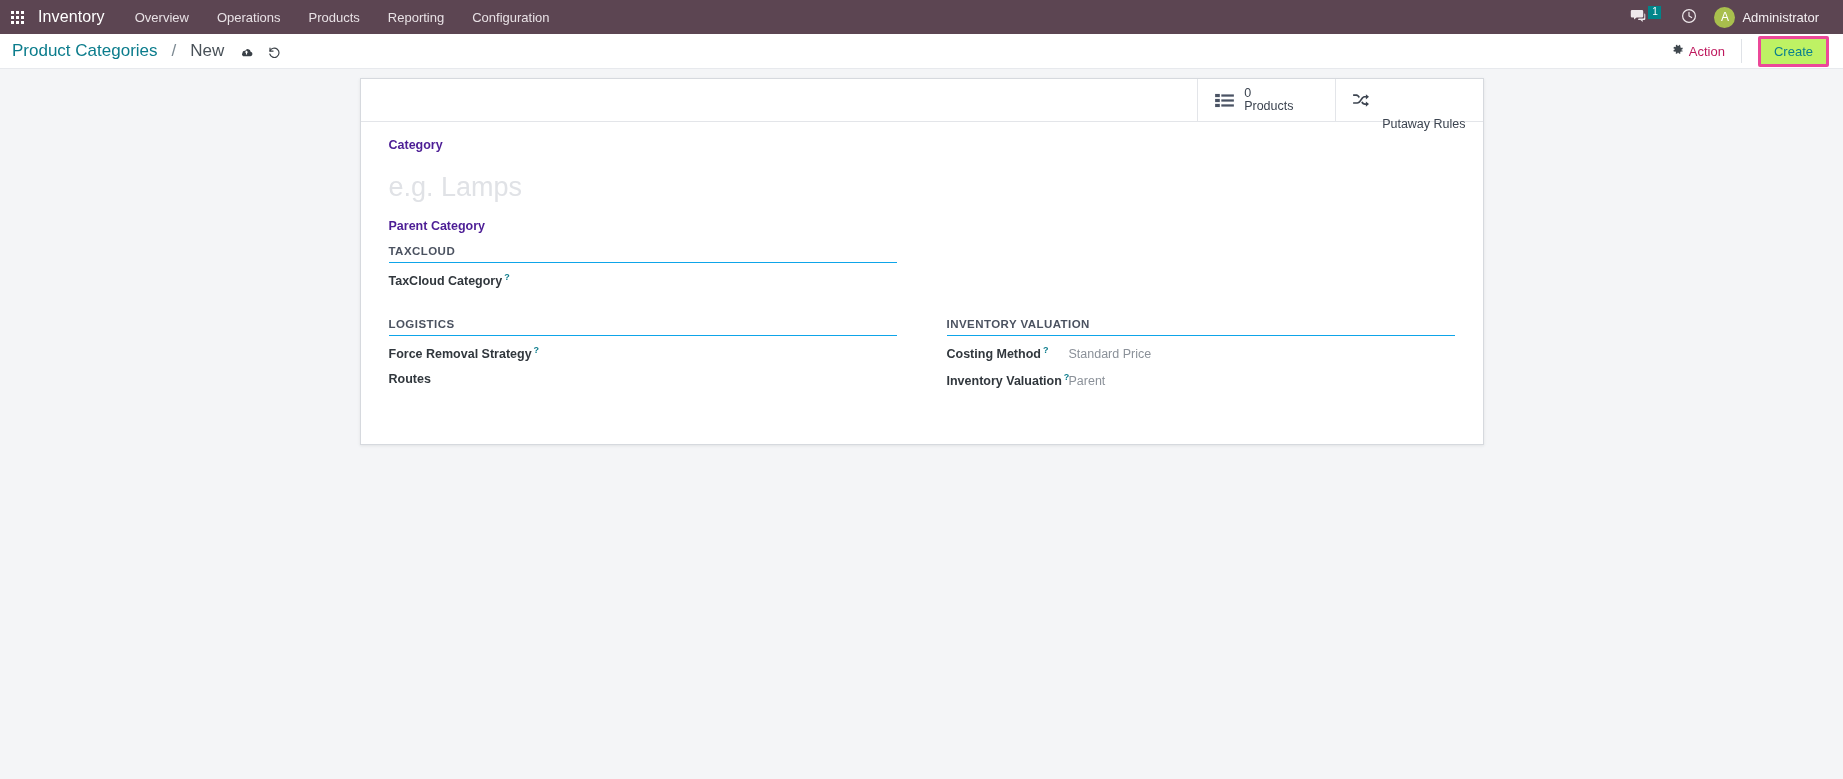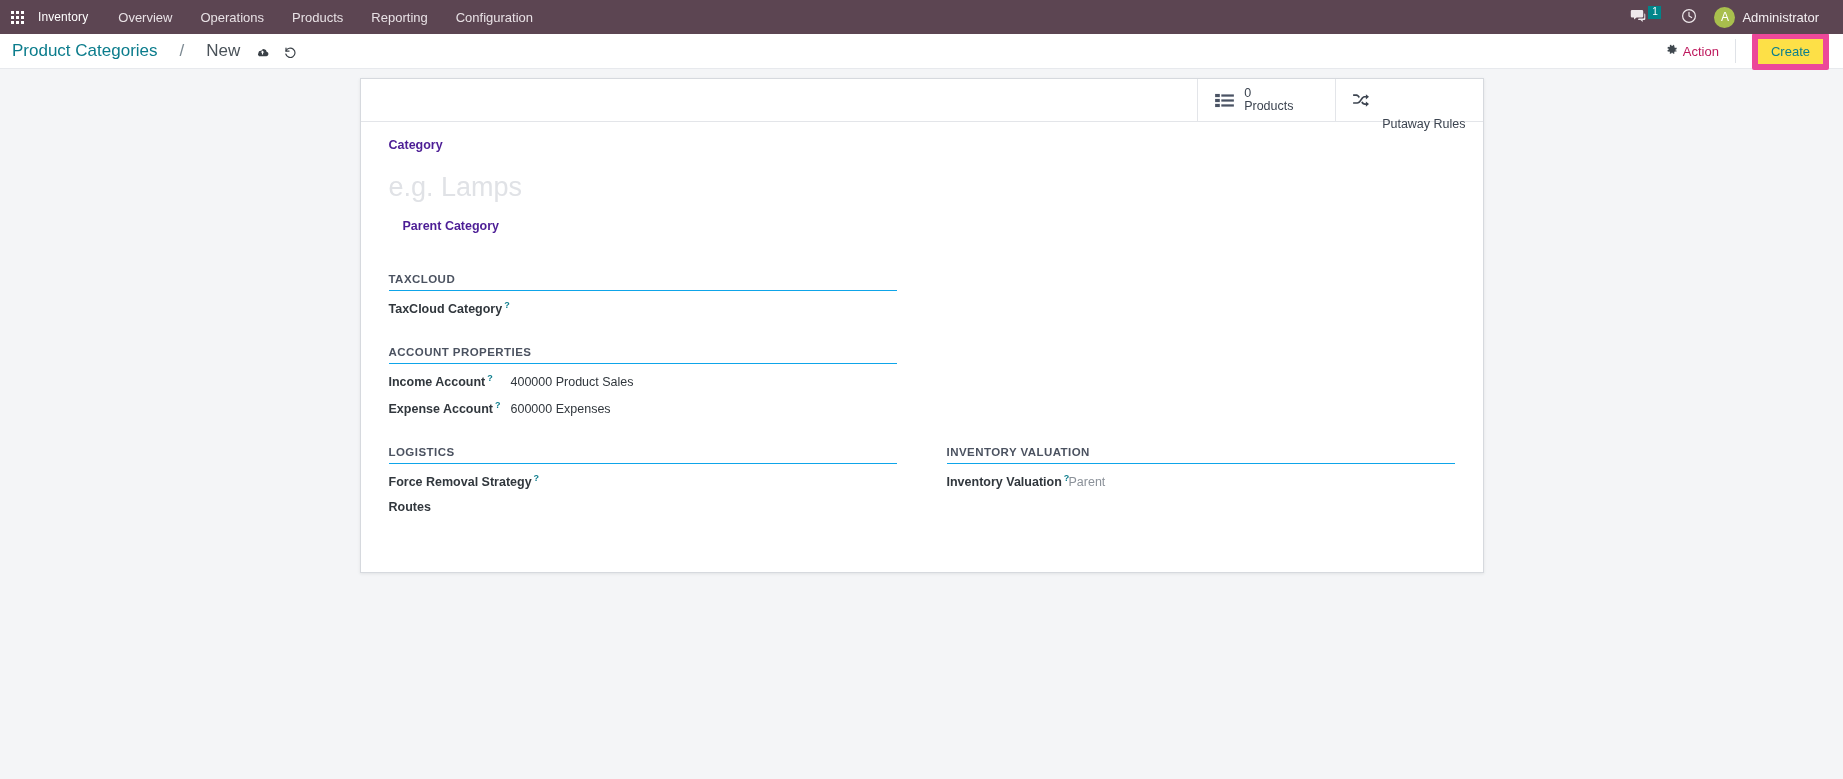--- a/index.html
+++ b/index.html
@@ -44,21 +44,21 @@
     gap: 2px;
   }
   .apps-grid .dots i {
     display: block;
     width: 3px;
     height: 3px;
     background: #ffffff;
   }
 
   .brand {
-    font-size: 12px;
+    font-size: 16px;
     color: #ffffff;
     padding: 0 16px 0 4px;
     letter-spacing: .1px;
     cursor: pointer;
     white-space: nowrap;
   }
 
   .nav-menu {
     display: flex;
     align-items: center;
@@ -130,21 +130,21 @@
     height: 35px;
     background: #ffffff;
     border-bottom: 1px solid #e7e9ed;
     display: flex;
     align-items: center;
     padding: 0 14px 0 12px;
   }
   .breadcrumb {
     display: flex;
     align-items: baseline;
-    gap: 16px;
+    gap: 8px;
     font-size: 17px;
     color: #0e7c8a;
     white-space: nowrap;
   }
   .bc-link { color: #0b7c8c; cursor: pointer; }
   .bc-sep { color: #7d8a93; margin: 0 6px; }
   .bc-active { color: #4a5259; }
 
   .bc-actions {
     display: flex;
@@ -177,22 +177,22 @@
     cursor: pointer;
     white-space: nowrap;
   }
   .cp-divider {
     width: 1px;
     height: 24px;
     background: #dfe2e7;
     margin-right: 16px;
   }
   .create-btn {
-    border: 6px solid #ec4899;
-    background: #fde047;
+    border: 3px solid #ec4899;
+    background: #bef264;
     color: #0a7f8e;
     font-size: 13px;
     font-family: "Liberation Sans", sans-serif;
     padding: 5px 13px;
     cursor: pointer;
     border-radius: 2px;
     white-space: nowrap;
   }
 
   
@@ -261,21 +261,21 @@
     font-size: 27px;
     color: #2b3137;
     width: 520px;
     padding: 2px 0;
     background: transparent;
     display: block;
     margin-top: 18px;
   }
   .title-input::placeholder { color: #e0e2e6; }
 
-  .parent-row { margin-top: 14px; display: flex; align-items: baseline; gap: 14px; flex-direction: column; }
+  .parent-row { margin-top: 14px; display: flex; align-items: baseline; gap: 0; }
 
   .inline-input {
     border: none;
     outline: none;
     background: transparent;
     font-family: "Liberation Sans", sans-serif;
     font-size: 12.5px;
     color: #31373d;
     padding: 0;
     width: 260px;
@@ -473,31 +473,20 @@
           <div class="col">
 
             <div class="group">
               <div class="group-title">TAXCLOUD</div>
               <div class="frow">
                 <span class="wide-lbl lbl"><span>TaxCloud Category</span><span class="help-mark">?</span></span>
                 <span class="val empty"></span>
               </div>
             </div>
 
-            <div class="group">
-              <div class="group-title">ACCOUNT PROPERTIES</div>
-              <div class="frow">
-                <span class="wide-lbl lbl"><span>Income Account</span><span class="help-mark">?</span></span>
-                <span class="val">400000 Product Sales</span>
-              </div>
-              <div class="frow">
-                <span class="wide-lbl lbl"><span>Expense Account</span><span class="help-mark">?</span></span>
-                <span class="val">600000 Expenses</span>
-              </div>
-            </div>
 
           </div>
           <div class="col"></div>
         </div>
 
         <div class="columns">
 
           <div class="col">
             <div class="group">
               <div class="group-title">LOGISTICS</div>
@@ -509,20 +498,24 @@
                 <span class="wide-lbl lbl"><span>Routes</span></span>
                 <span class="val empty"></span>
               </div>
             </div>
           </div>
 
           <div class="col">
             <div class="group">
               <div class="group-title">INVENTORY VALUATION</div>
               <div class="frow">
+                <span class="rv-lbl lbl"><span>Costing Method</span><span class="help-mark">?</span></span>
+                <span class="val muted">Standard Price</span>
+              </div>
+              <div class="frow">
                 <span class="rv-lbl lbl"><span>Inventory Valuation</span><span class="help-mark">?</span></span>
                 <span class="val muted">Parent</span>
               </div>
             </div>
           </div>
 
         </div>
 
       </div>
     </div>

